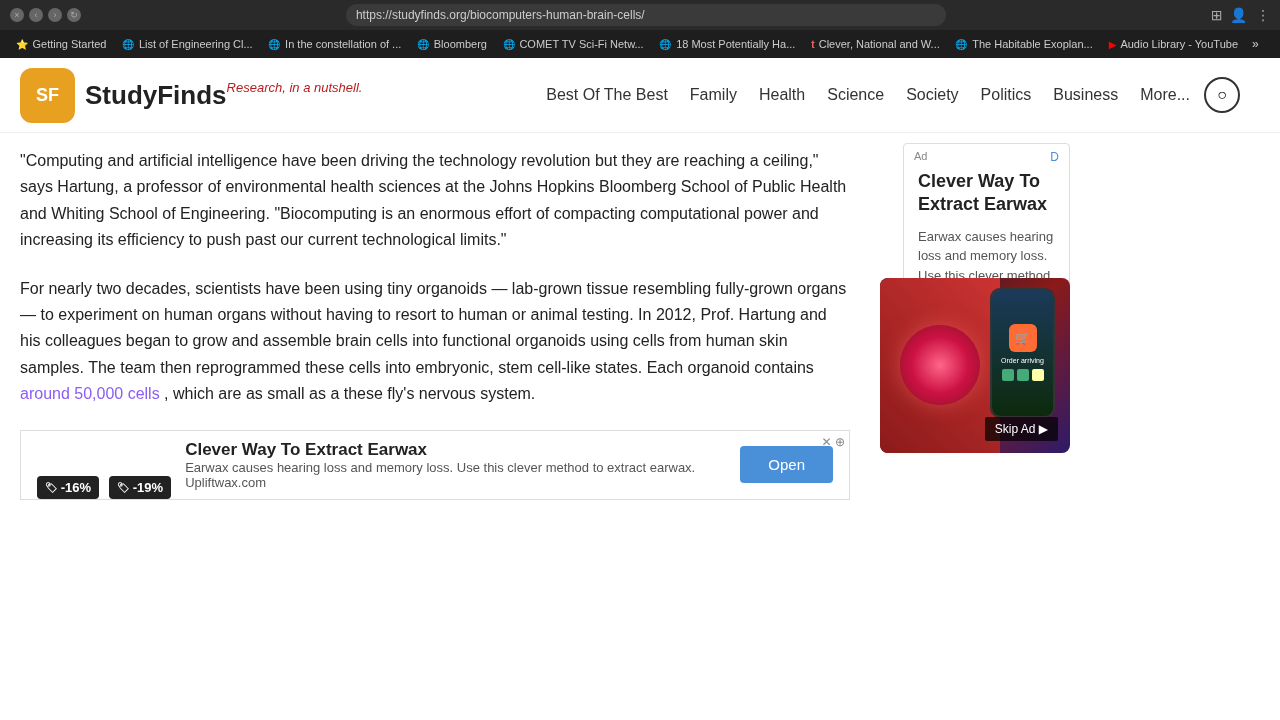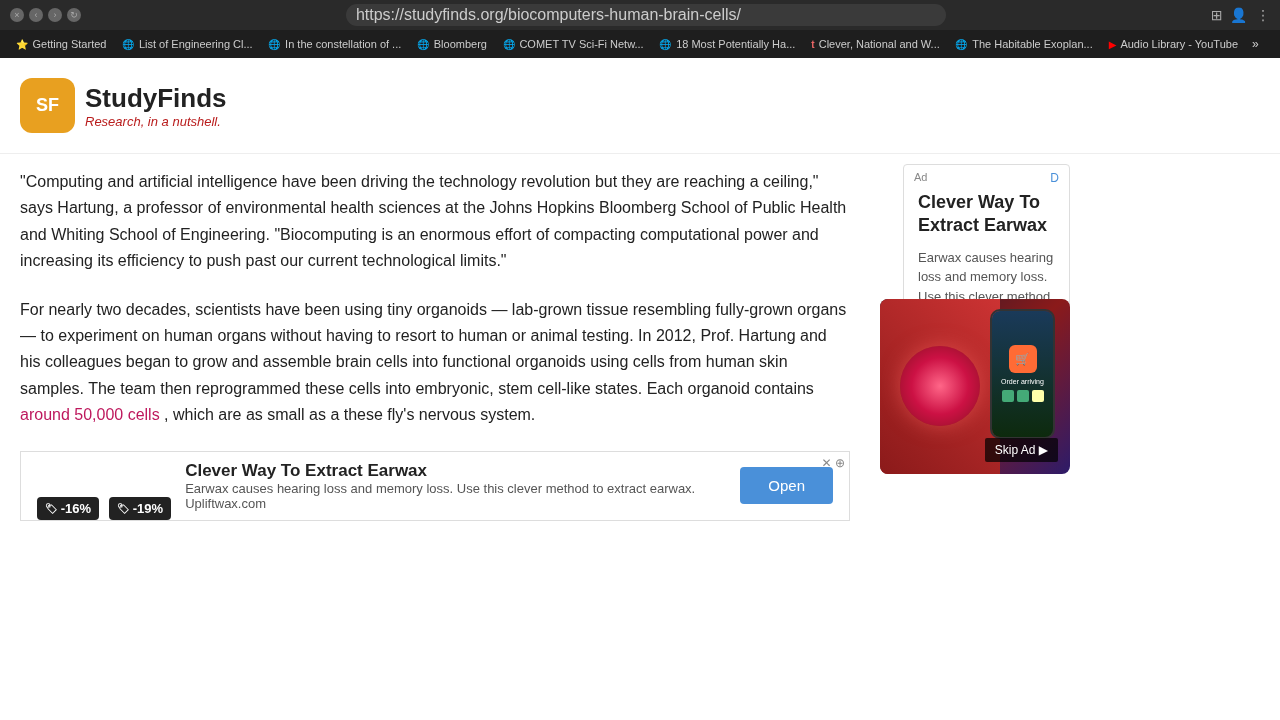--- a/index.html
+++ b/index.html
@@ -28,21 +28,21 @@
     }
     .address-bar {
       flex: 1;
       background: #3a3a3a;
       border-radius: 12px;
       height: 22px;
       display: flex;
       align-items: center;
       padding: 0 10px;
       color: #ccc;
-      font-size: 16px;
+      font-size: 12px;
       max-width: 600px;
       margin: 0 auto;
     }
     .browser-icons {
       display: flex;
       gap: 8px;
       align-items: center;
     }
     .browser-icon {
       color: #aaa;
@@ -79,40 +79,40 @@
       padding: 2px 4px;
     }
 
     
     .site-header {
       display: flex;
       align-items: center;
       padding: 8px 20px;
       border-bottom: 1px solid #eee;
       position: relative;
-      height: 96px;
+      height: 75px;
     }
     .logo-area {
       display: flex;
       align-items: center;
       gap: 10px;
       text-decoration: none;
     }
     .logo-icon {
       width: 55px; height: 55px;
       background: #e8a020;
       border-radius: 12px;
       display: flex;
       align-items: center;
       justify-content: center;
       color: white;
       font-weight: bold;
       font-size: 18px;
     }
-    .logo-text { display: flex; flex-direction: column; }
+    .logo-text { display: flex; }
     .logo-title { font-size: 26px; font-weight: bold; color: #222; }
     .logo-subtitle { font-size: 13px; color: #b91c1c; font-style: italic; }
 
     .site-nav {
       display: flex;
       align-items: center;
       gap: 6px;
       margin-left: auto;
       margin-right: 20px;
     }
@@ -152,21 +152,21 @@
       color: #222;
       margin-bottom: 22px;
     }
     .article-quote {
       font-size: 16px;
       line-height: 1.65;
       color: #222;
       margin-bottom: 22px;
     }
     .article-link {
-      color: #be185d;
+      color: #8b5cf6;
       text-decoration: none;
     }
 
     
     .bottom-ad {
       position: absolute;
       bottom: 0;
       left: 0;
       right: 0;
       height: 80px;
@@ -418,20 +418,33 @@
 <div class="site-header">
   <div class="logo-area">
     <div class="logo-icon">
       <span>SF</span>
     </div>
     <div class="logo-text">
       <span class="logo-title">StudyFinds</span>
       <span class="logo-subtitle">Research, in a nutshell.</span>
     </div>
   </div>
+  <nav class="site-nav">
+    <a class="nav-item">Best Of The Best</a>
+    <a class="nav-item">Family</a>
+    <a class="nav-item">Health</a>
+    <a class="nav-item">Science</a>
+    <a class="nav-item">Society</a>
+    <a class="nav-item">Politics</a>
+    <a class="nav-item">Business</a>
+    <a class="nav-item">More...</a>
+    <div class="search-circle">
+      <span>○</span>
+    </div>
+  </nav>
 </div>
 
 <div class="content-wrapper">
 
   <div class="article-content">
     <div class="article-content-wrapper">
       <p class="article-quote">"Computing and artificial intelligence have been driving the technology revolution but they are reaching a ceiling," says Hartung, a professor of environmental health sciences at the Johns Hopkins Bloomberg School of Public Health and Whiting School of Engineering. "Biocomputing is an enormous effort of compacting computational power and increasing its efficiency to push past our current technological limits."</p>
       <p class="article-paragraph">
         <span>For nearly two decades, scientists have been using tiny organoids — lab-grown tissue resembling fully-grown organs — to experiment on human organs without having to resort to human or animal testing. In 2012, Prof. Hartung and his colleagues began to grow and assemble brain cells into functional organoids using cells from human skin samples. The team then reprogrammed these cells into embryonic, stem cell-like states. Each organoid contains</span>
         <a class="article-link">around 50,000 cells</a>

